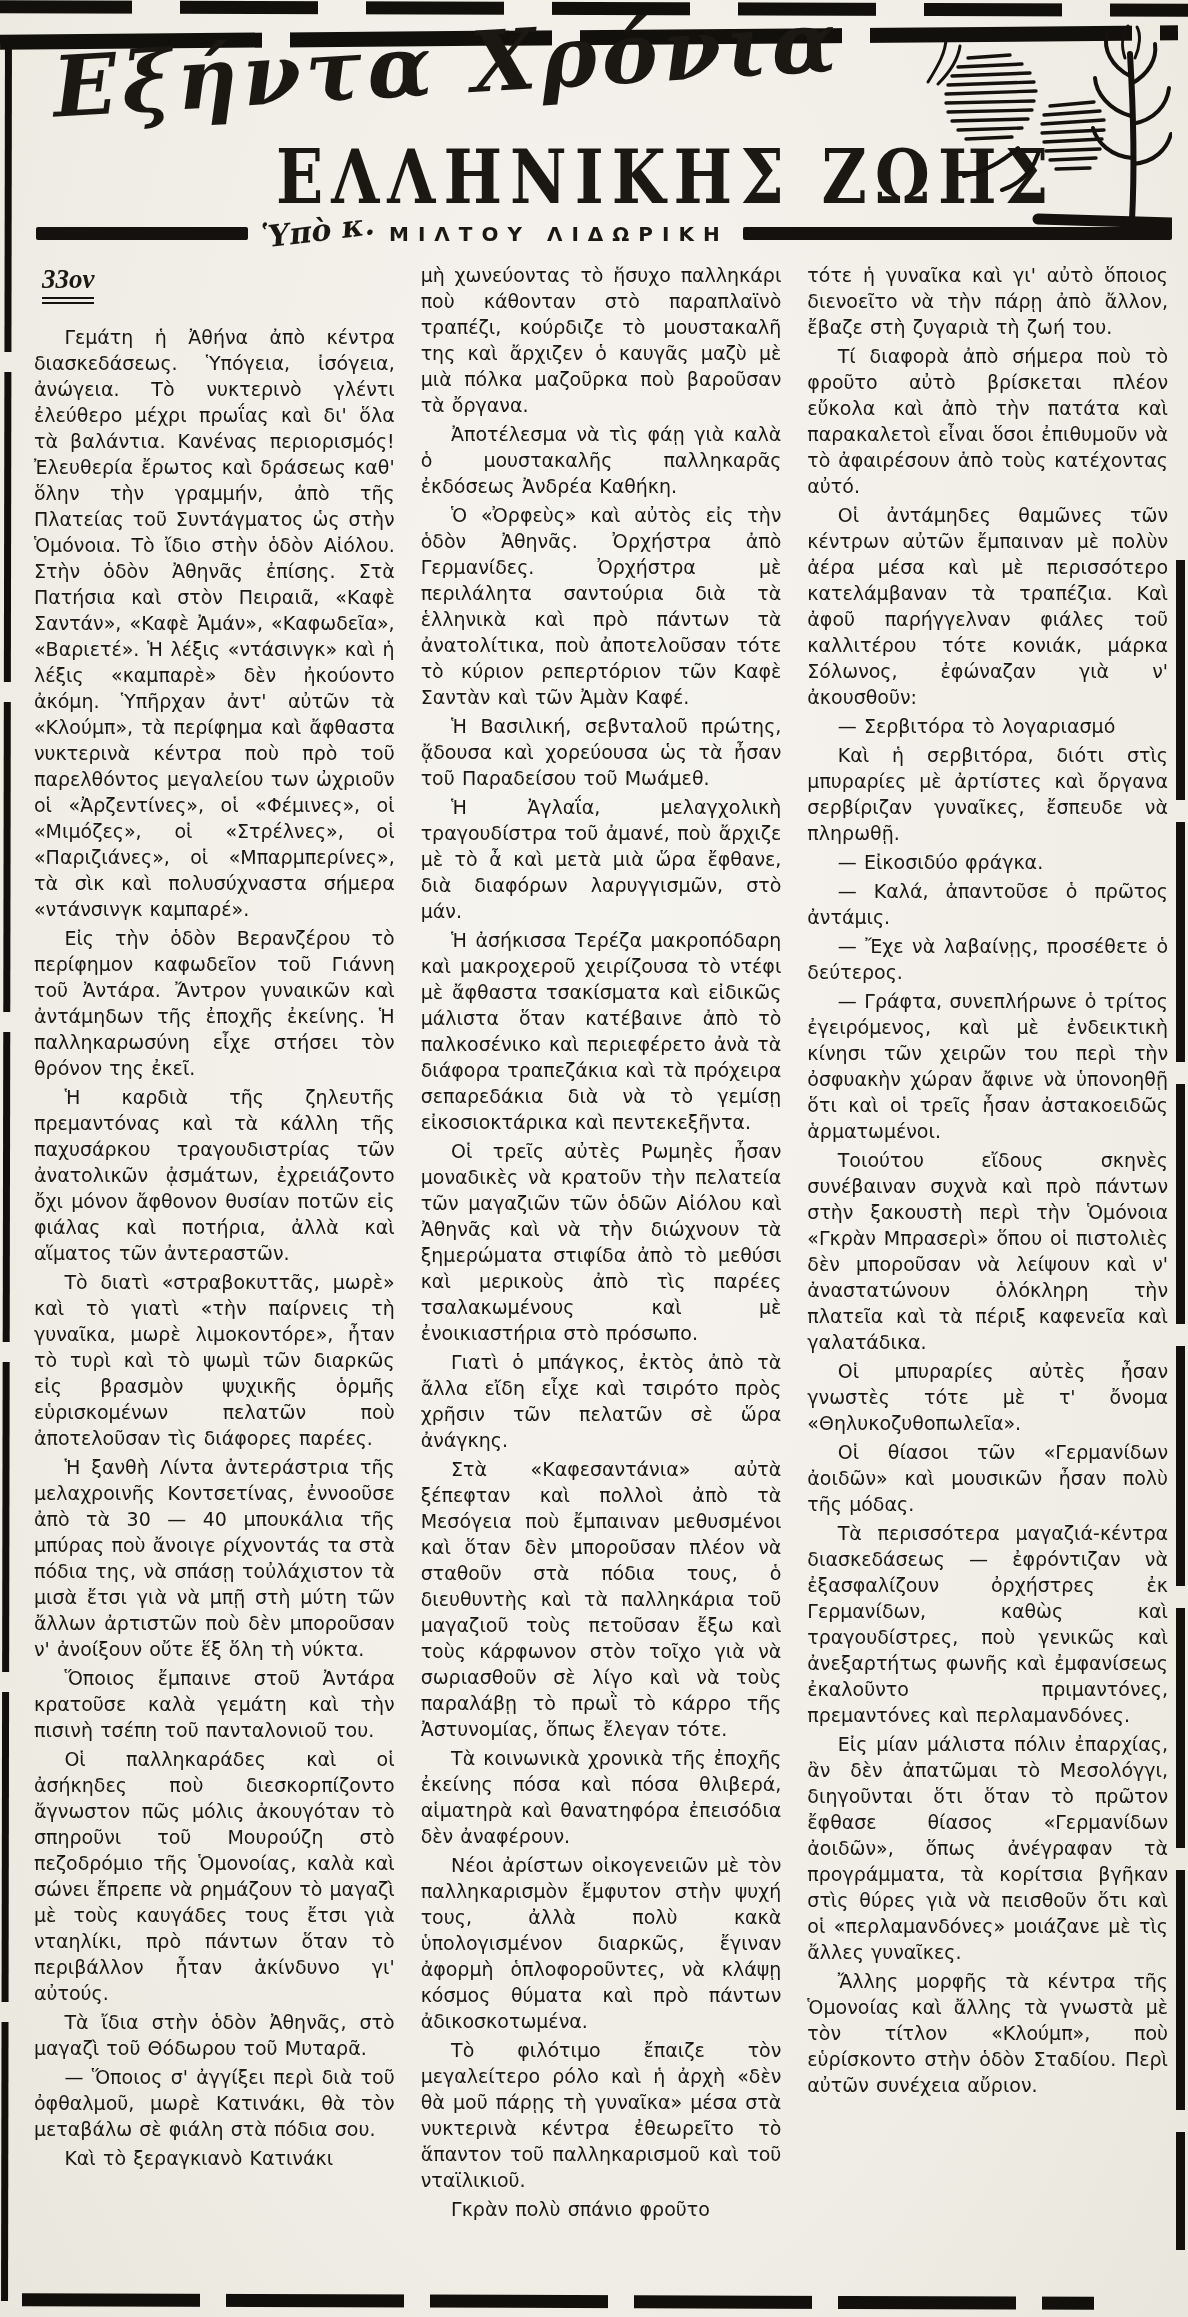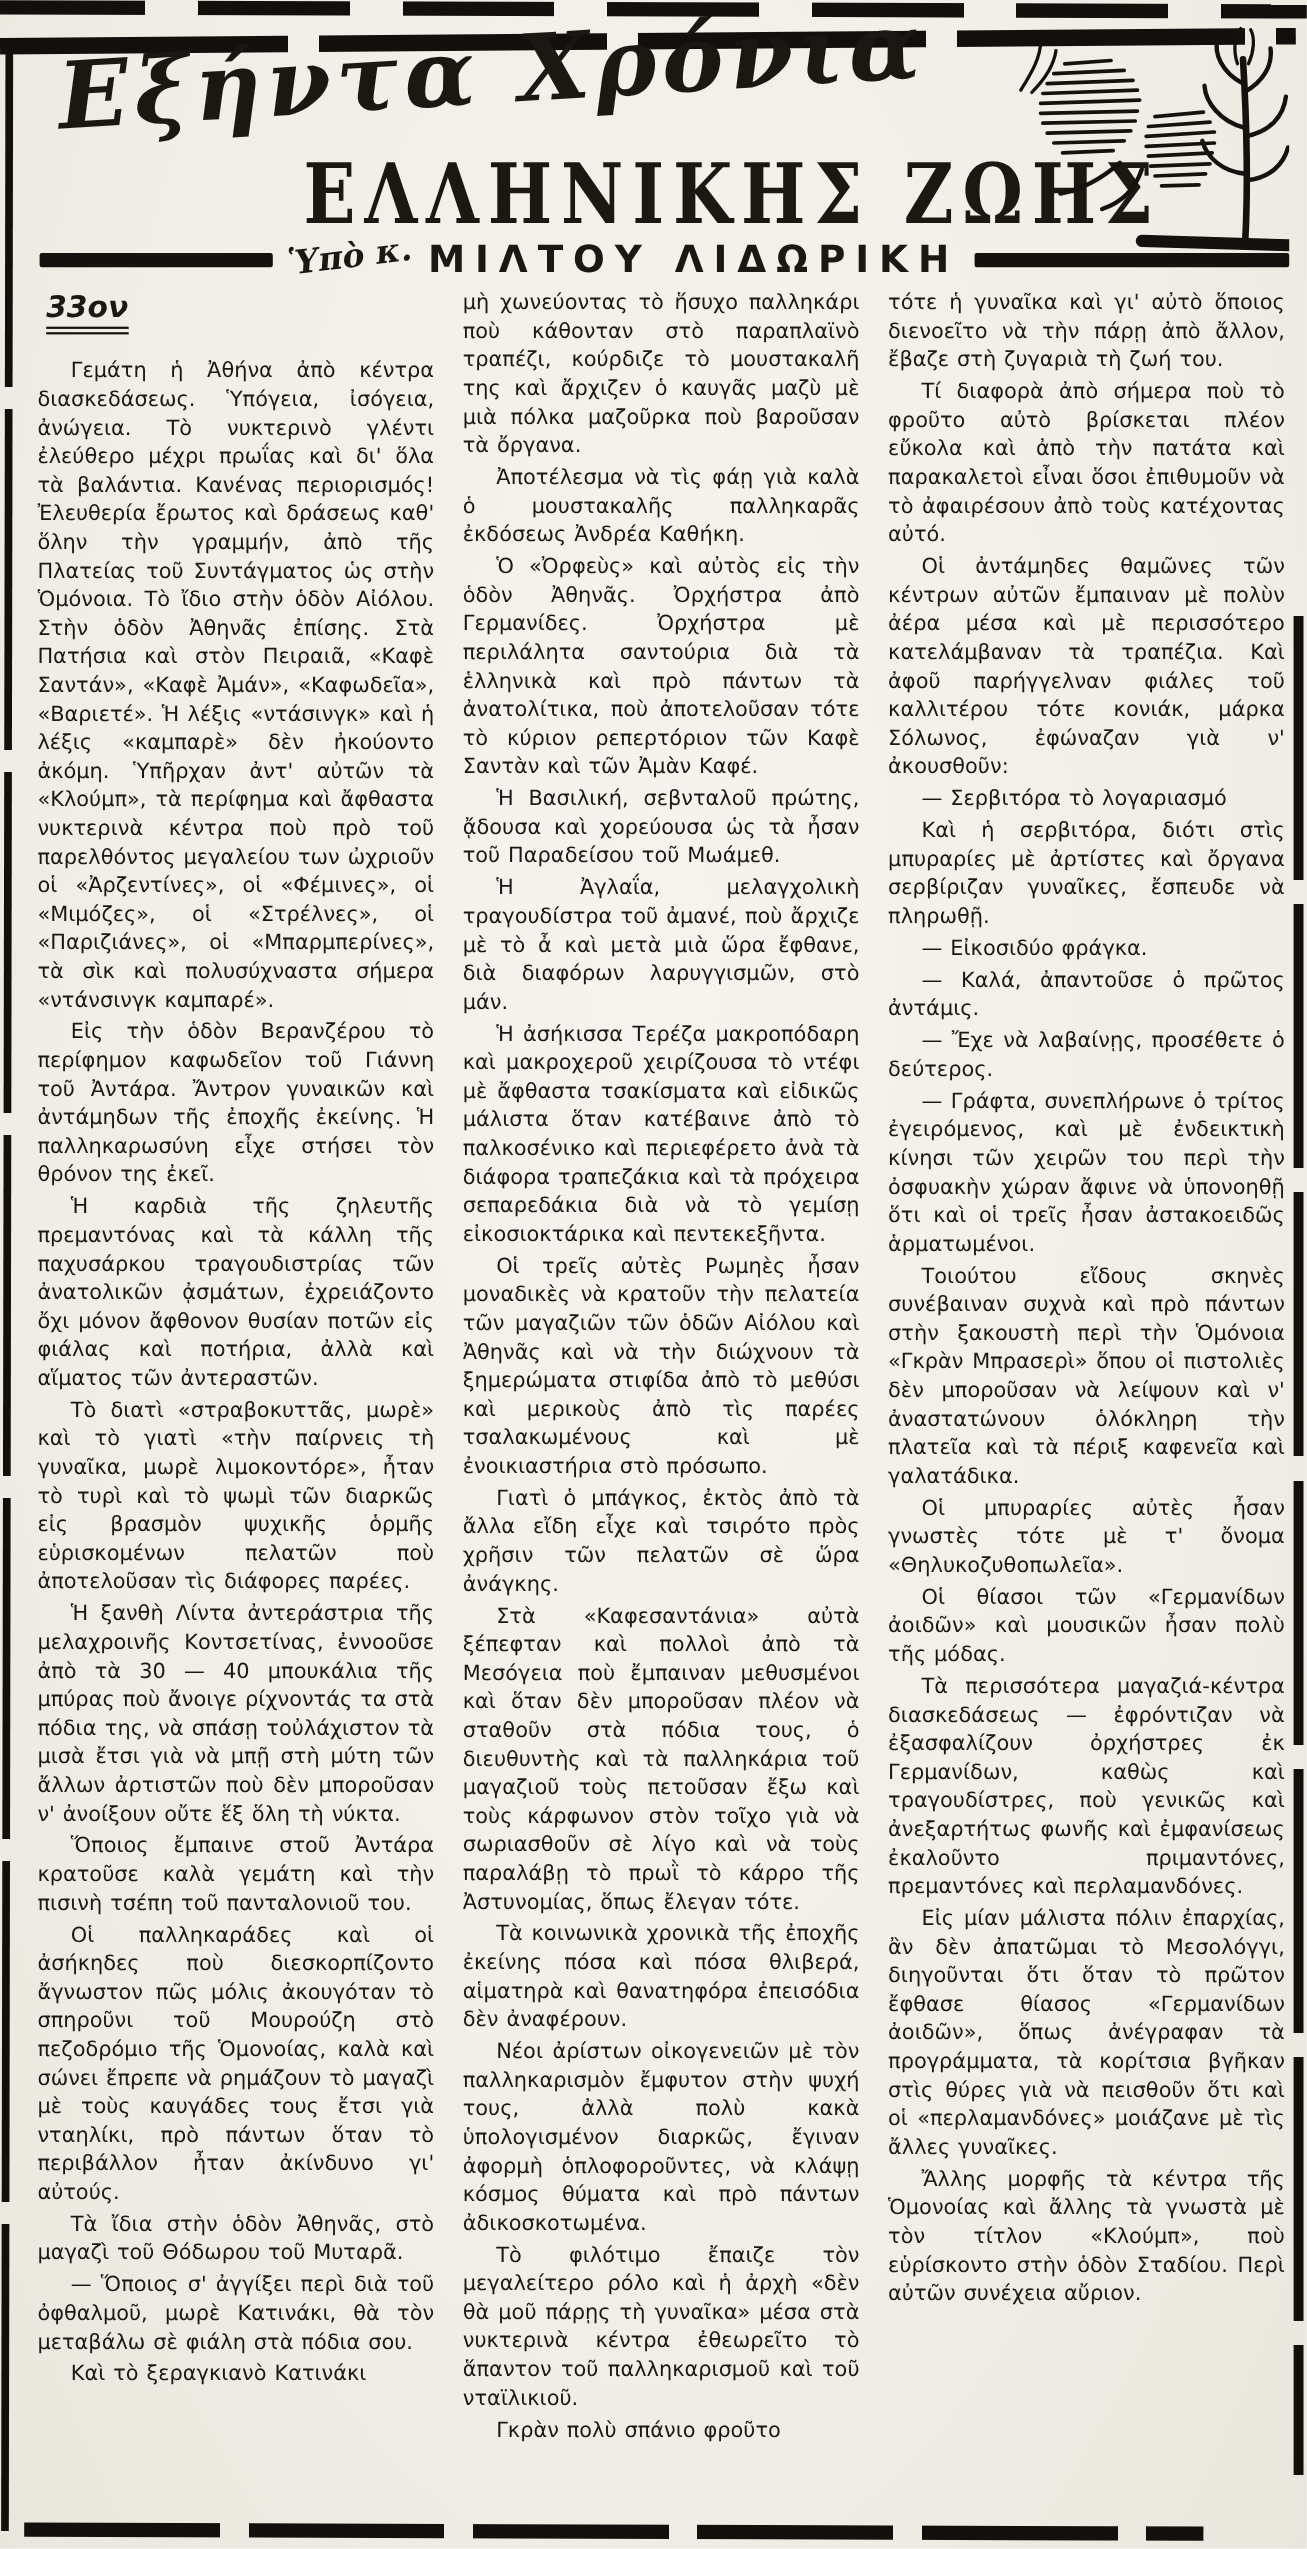--- a/index.html
+++ b/index.html
@@ -59,32 +59,32 @@
     display:flex;align-items:center;gap:14px;
   }
   .byline-rule{height:13px;background:#14110e;border-radius:2px;}
   .byline-rule.left{flex:0 0 212px;}
   .byline-rule.right{flex:1;}
   .byline-prefix{
     font-family:"DejaVu Serif",serif;font-style:italic;font-weight:bold;
     font-size:30px;transform:rotate(-7deg) translateY(-3px);white-space:nowrap;
   }
   .byline-name{
-    font-weight:bold;font-size:34px;letter-spacing:9px;white-space:nowrap;
+    font-weight:bold;font-size:20px;letter-spacing:9px;white-space:nowrap;
   }
 
   
   .columns{
     position:absolute;top:262px;left:34px;right:20px;bottom:28px;
     display:flex;gap:26px;
   }
   .column{flex:1;min-width:0;text-align:justify;font-size:19px;line-height:26px;overflow:hidden;}
   .installment{
     display:inline-block;font-weight:bold;font-style:italic;font-size:27px;line-height:1;
-    border-bottom:7px double #14110e;padding-bottom:4px;margin:4px 0 20px 8px;
+    border-bottom:7px double #14110e;padding-bottom:4px;margin:4px 0 20px 8px;font-family:Liberation Serif, serif;
   }
   .col-text p{margin:0 0 3px 0;text-indent:1.6em;word-spacing:.06em;}
   .col-2 .col-text p:first-child,
   .col-3 .col-text p:first-child{text-indent:0;}
 </style>
 </head>
 <body>
 
 <div class="page">
 

